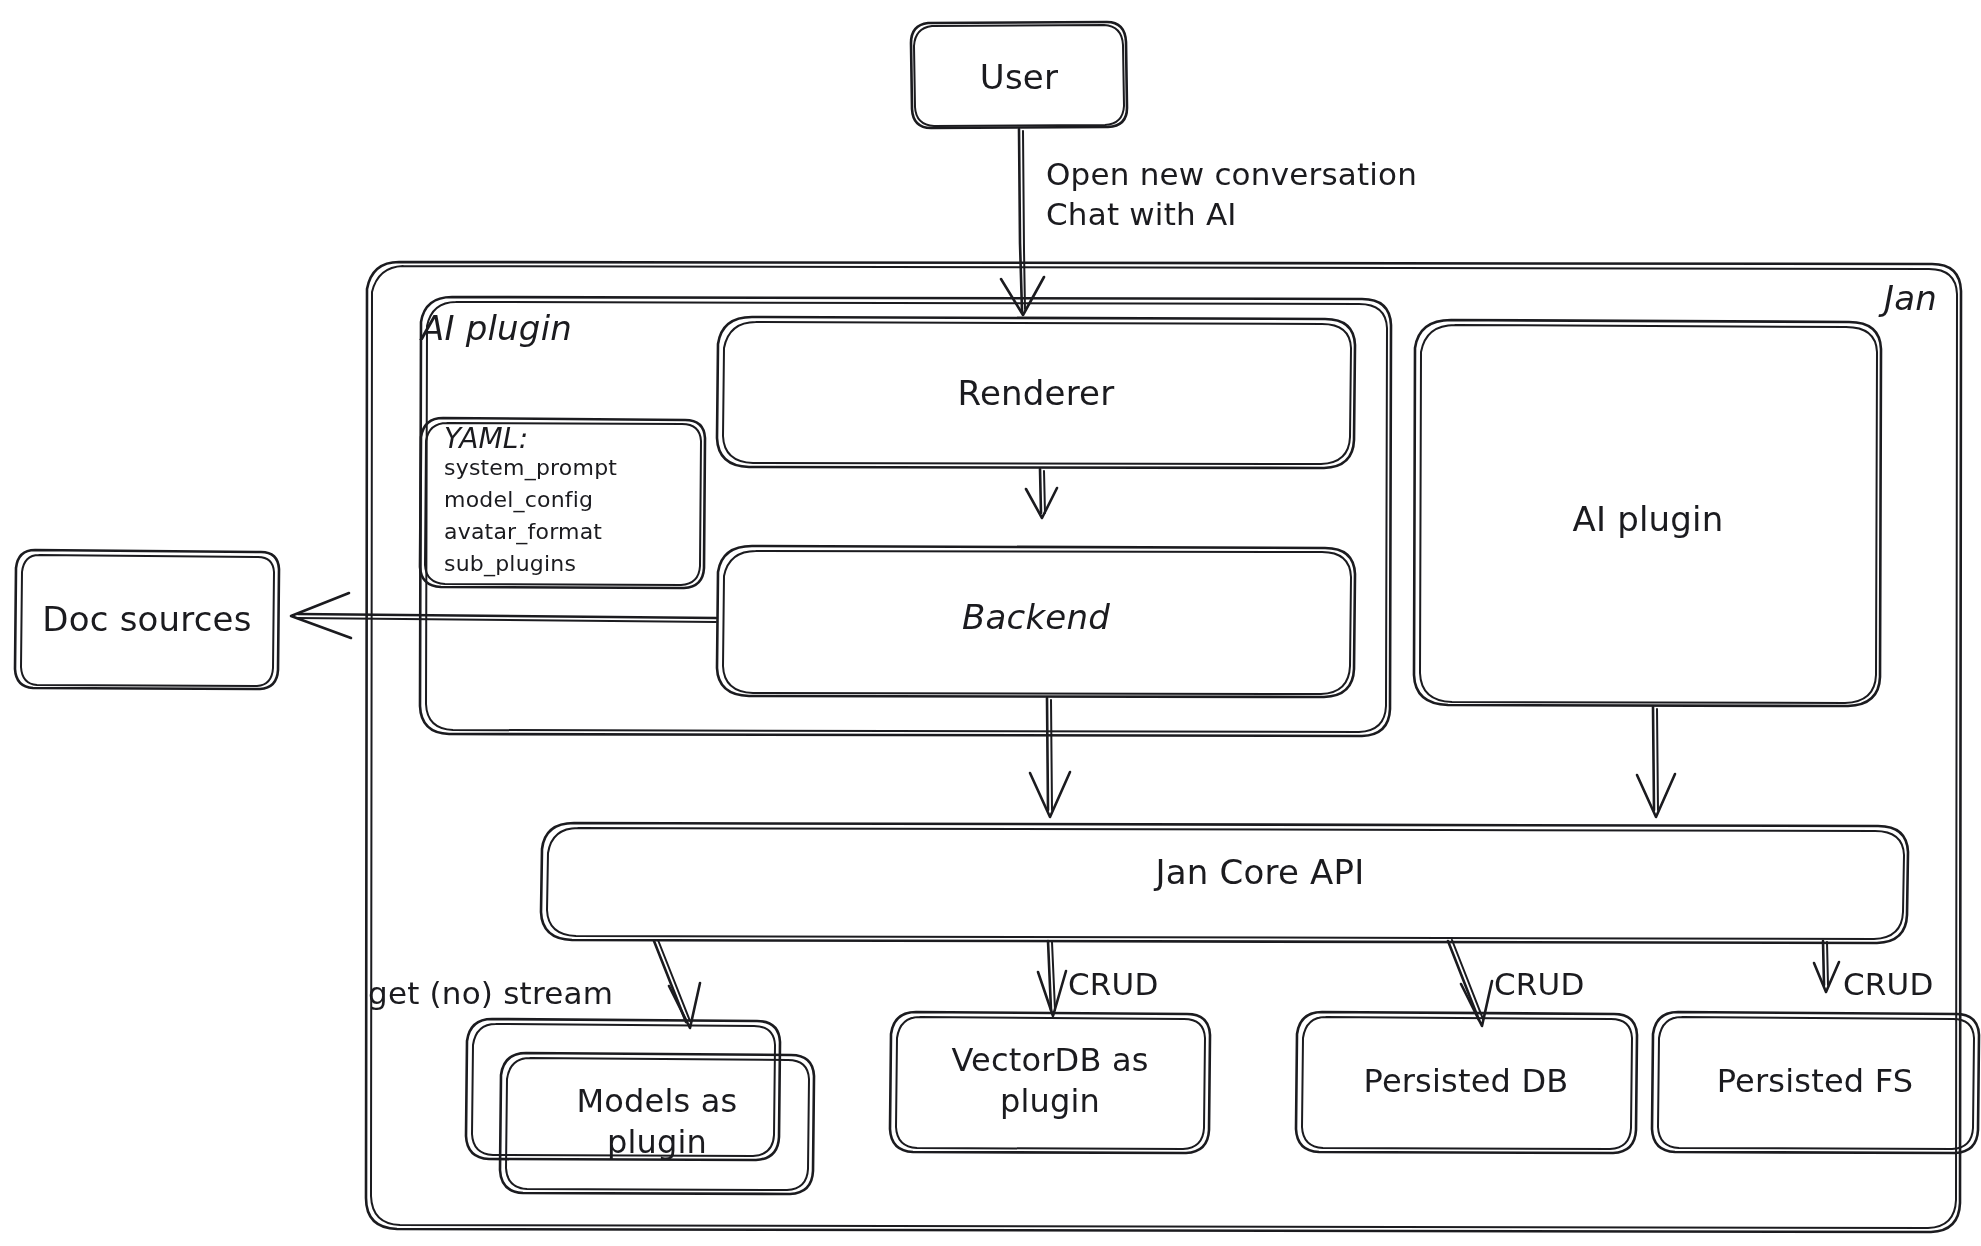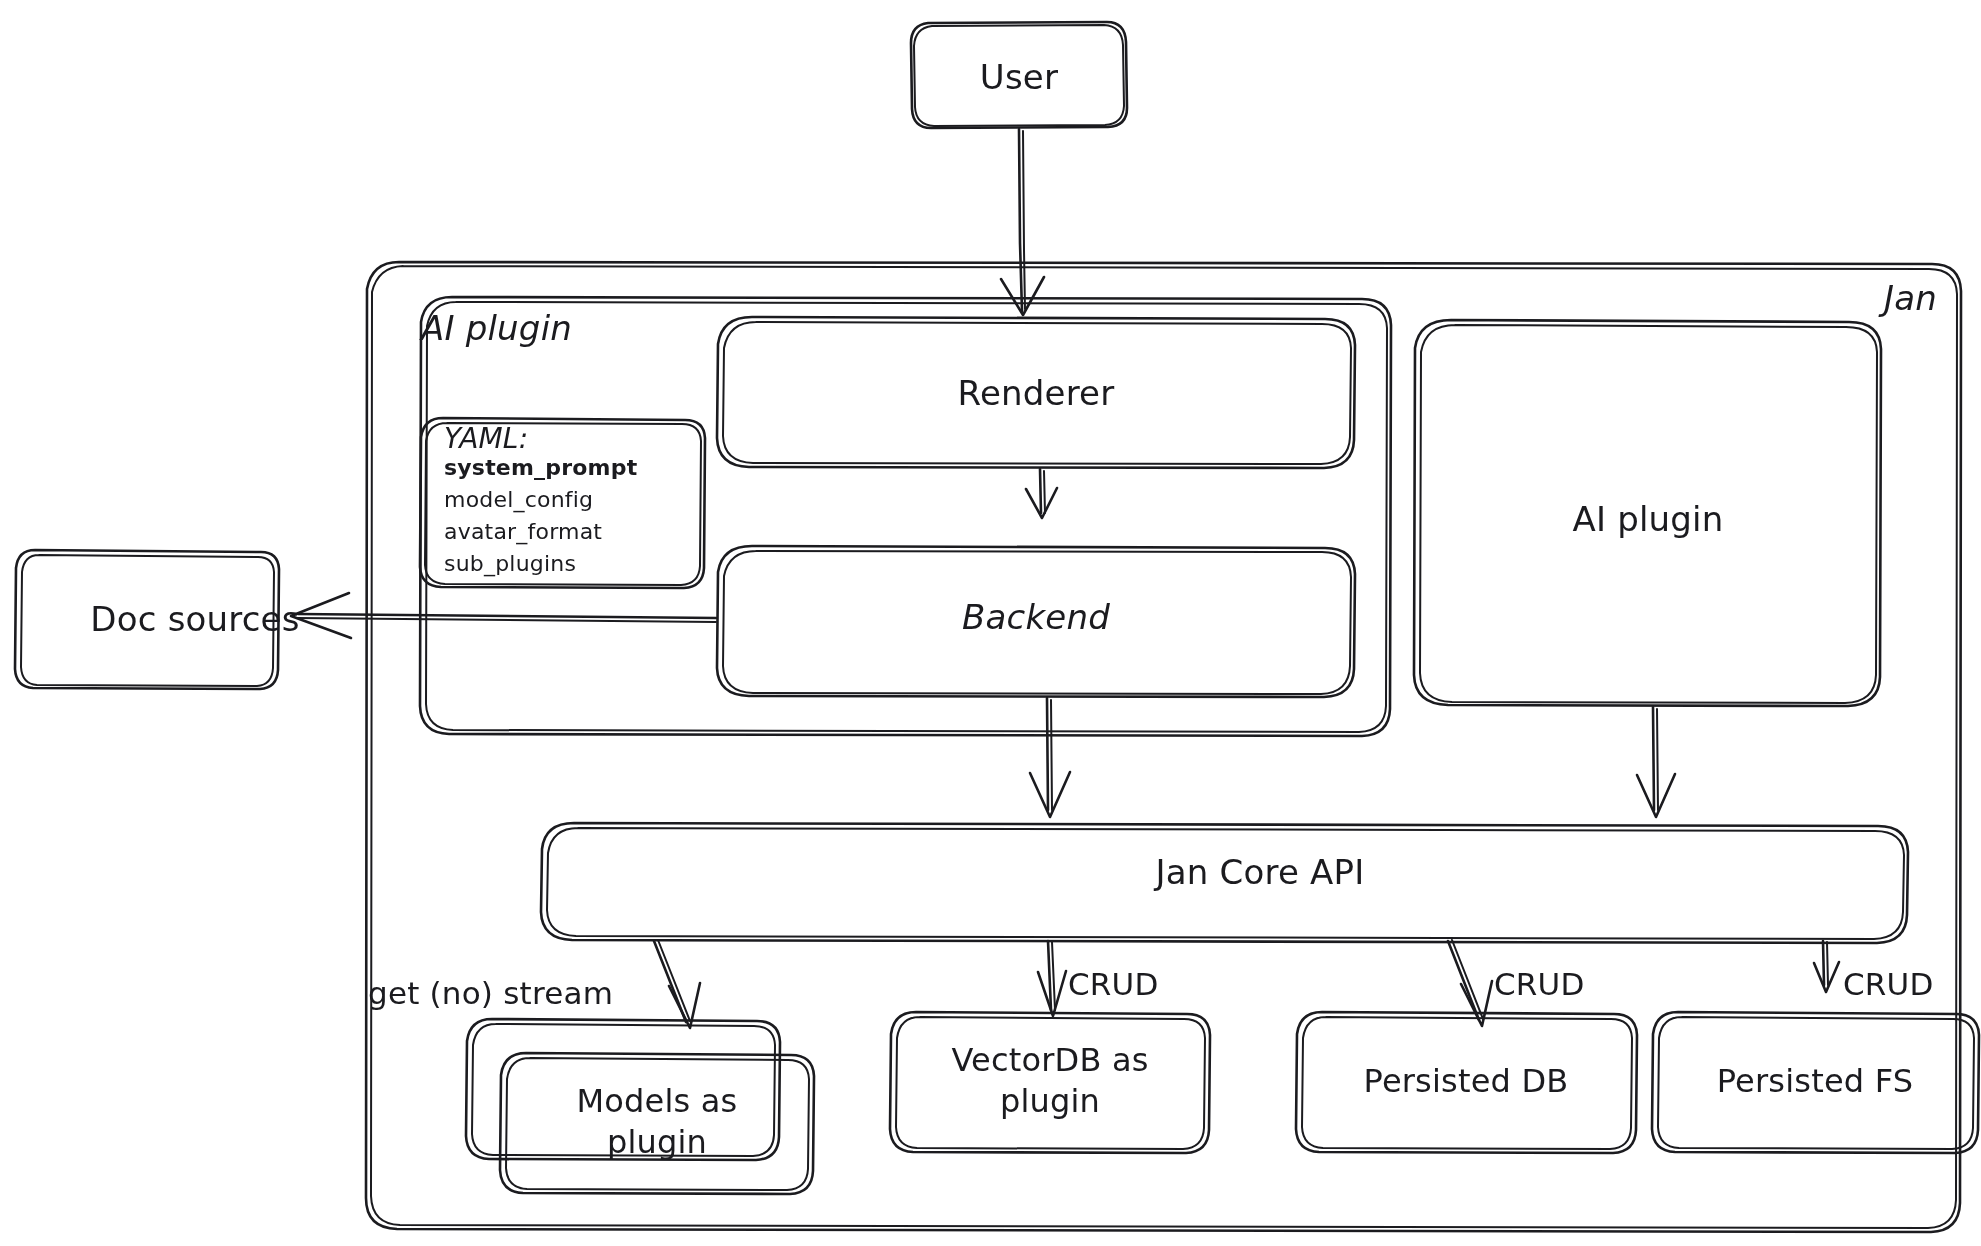--- a/index.html
+++ b/index.html
@@ -183,36 +183,38 @@
     </g>
 
     <g>
       <path class="s" d="M1678,1012 Q1656,1012 1653,1034 L1652,1129 Q1653,1151 1675,1152 L1955,1153 Q1977,1152 1978,1130 L1979,1035 Q1978,1014 1956,1014 L1678,1012 Z"></path>
       <path class="s2" d="M1682,1017 Q1662,1017 1659,1038 L1658,1127 Q1659,1147 1679,1148 L1952,1149 Q1972,1148 1973,1128 L1974,1038 Q1973,1019 1953,1019 L1682,1017"></path>
     </g>
   </svg>
 
   <div class="lbl center node-label" style="left:1019px; top:78px;">User</div>
 
+  <div class="lbl left edge-label" style="left:1046px; top:155px;">Open new conversation
+Chat with AI</div>
 
   <div class="lbl left group-label" style="left:421px; top:307px;">AI plugin</div>
 
   <div class="lbl left group-label" style="left:1884px; top:277px;">Jan</div>
 
   <div class="lbl left yaml-label" style="left:444px; top:421px;">YAML:</div>
-  <div class="lbl left yaml-body" style="left:444px; top:454px;font-weight:bold;">system_prompt</div>
+  <div class="lbl left yaml-body" style="left:444px; top:454px;">system_prompt</div>
   <div class="lbl left yaml-body" style="left:444px; top:486px;">model_config</div>
   <div class="lbl left yaml-body" style="left:444px; top:518px;">avatar_format</div>
   <div class="lbl left yaml-body" style="left:444px; top:550px;">sub_plugins</div>
 
   <div class="lbl center node-label" style="left:1036px; top:394px;">Renderer</div>
 
   <div class="lbl center node-label" style="left:1036px; top:618px;font-style:italic;">Backend</div>
 
-  <div class="lbl center node-label" style="left:147px; top:620px;margin-left:48px;">Doc sources</div>
+  <div class="lbl center node-label" style="left:147px; top:620px;">Doc sources</div>
 
   <div class="lbl center node-label" style="left:1648px; top:520px;">AI plugin</div>
 
   <div class="lbl center node-label" style="left:1224px; top:873px;margin-left:36px;">Jan Core API</div>
 
   <div class="lbl left edge-label" style="left:368px; top:974px;">get (no) stream</div>
 
   <div class="lbl left edge-label" style="left:1068px; top:965px;">CRUD</div>
 
   <div class="lbl left edge-label" style="left:1494px; top:965px;">CRUD</div>

